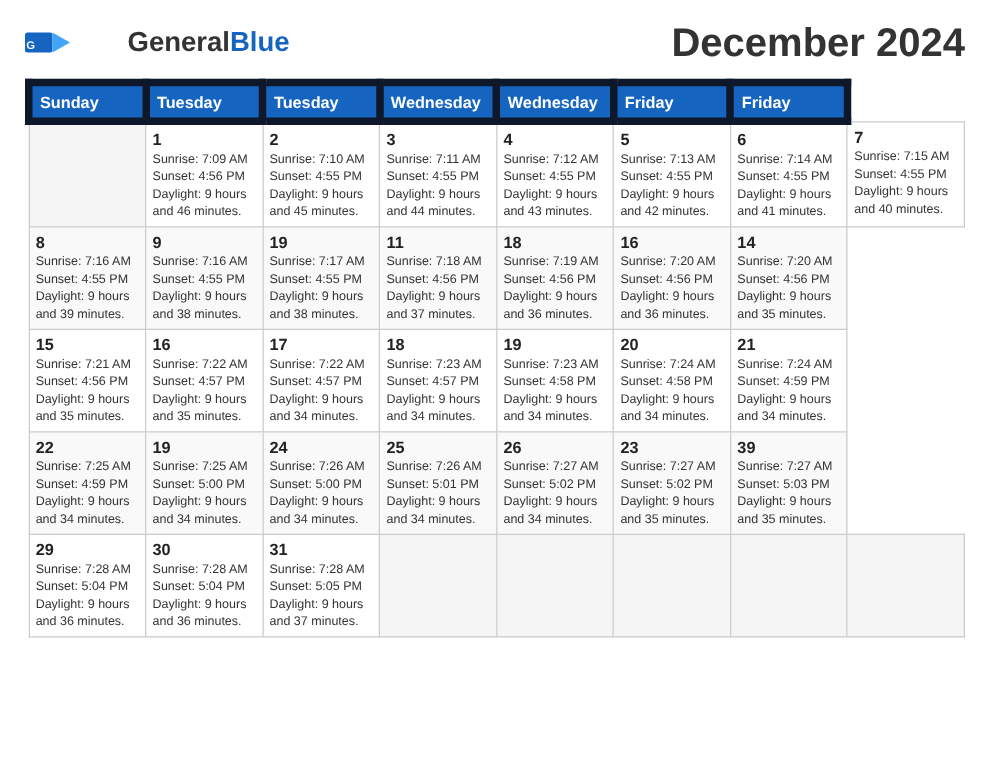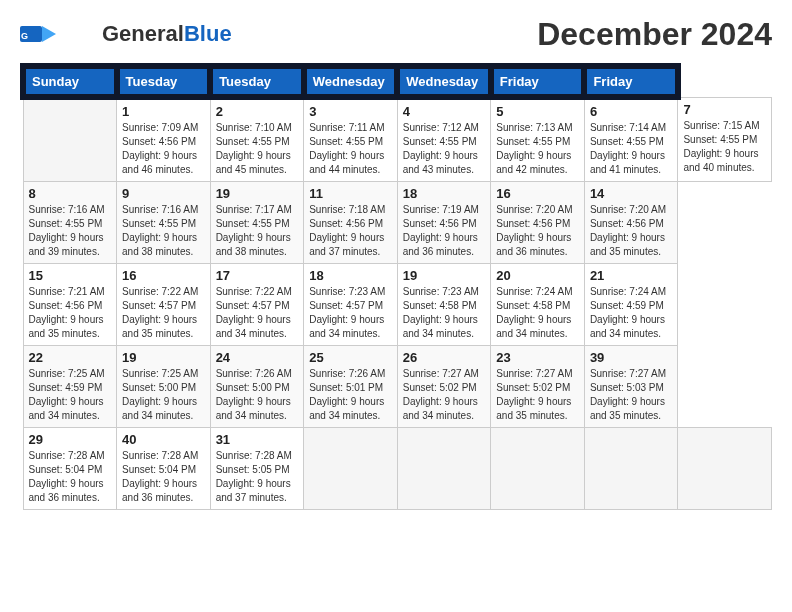--- a/index.html
+++ b/index.html
@@ -184,21 +184,21 @@
           <td><span class="day-num">26</span>
 <span class="day-info">Sunrise: 7:27 AM<br>Sunset: 5:02 PM<br>Daylight: 9 hours and 34 minutes.</span></td>
           <td><span class="day-num">23</span>
 <span class="day-info">Sunrise: 7:27 AM<br>Sunset: 5:02 PM<br>Daylight: 9 hours and 35 minutes.</span></td>
           <td><span class="day-num">39</span>
 <span class="day-info">Sunrise: 7:27 AM<br>Sunset: 5:03 PM<br>Daylight: 9 hours and 35 minutes.</span></td>
         </tr>
         <tr>
           <td><span class="day-num">29</span>
 <span class="day-info">Sunrise: 7:28 AM<br>Sunset: 5:04 PM<br>Daylight: 9 hours and 36 minutes.</span></td>
-          <td><span class="day-num">40</span>
+          <td><span class="day-num">30</span>
 <span class="day-info">Sunrise: 7:28 AM<br>Sunset: 5:04 PM<br>Daylight: 9 hours and 36 minutes.</span></td>
           <td><span class="day-num">31</span>
 <span class="day-info">Sunrise: 7:28 AM<br>Sunset: 5:05 PM<br>Daylight: 9 hours and 37 minutes.</span></td>
           <td class="empty"></td>
           <td class="empty"></td>
           <td class="empty"></td>
           <td class="empty"></td>
           <td class="empty"></td>
         </tr>
       </tbody>

